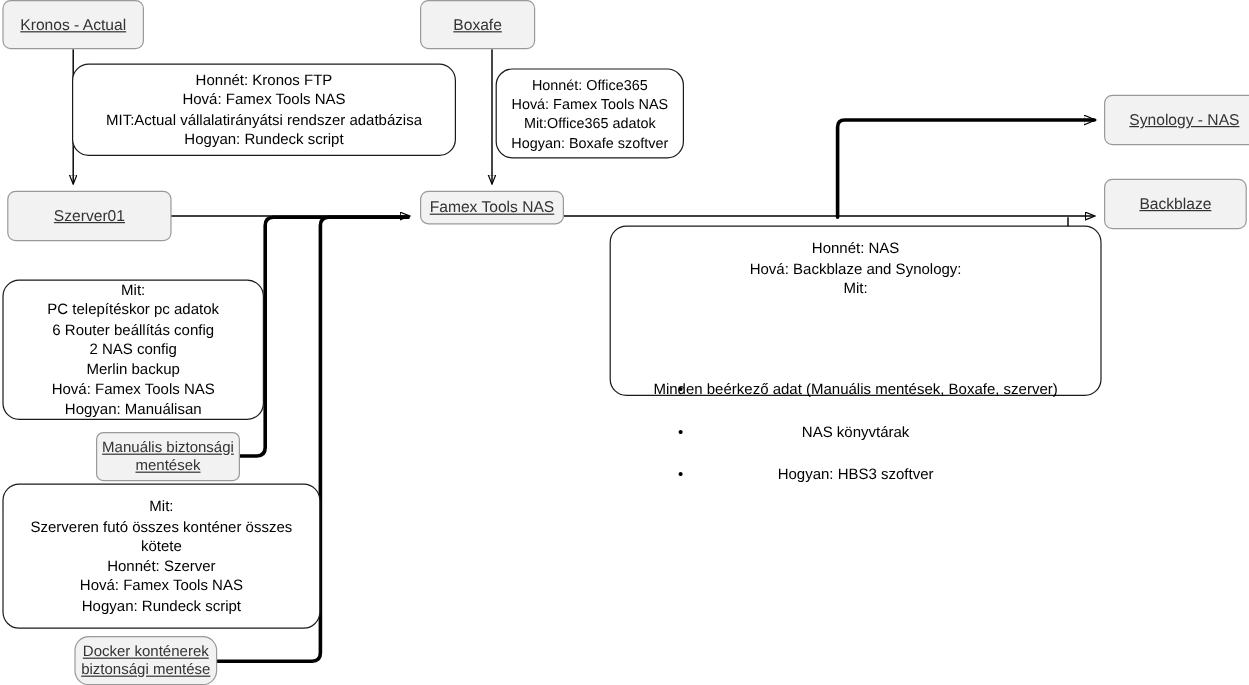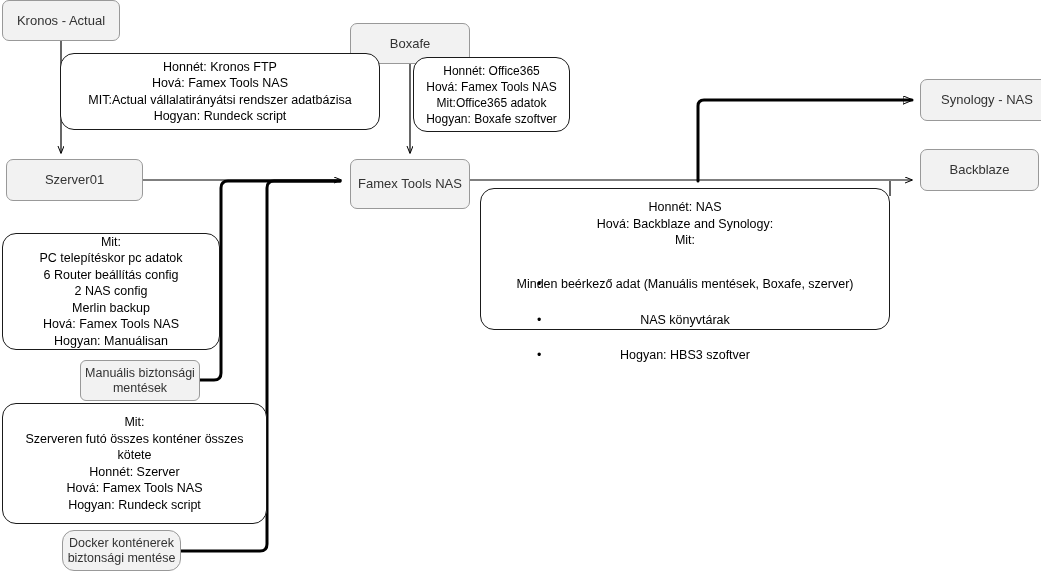--- a/index.html
+++ b/index.html
@@ -25,20 +25,21 @@
     border: 1px solid #999999;
     border-radius: 7px;
     display: flex;
     align-items: center;
     justify-content: center;
     text-align: center;
     color: #333333;
     font-size: 13px;
     line-height: 16px;
     white-space: pre-line;
+    text-decoration: underline;
   }
   .node.small-label {
     font-size: 12.5px;
     line-height: 15px;
     border-radius: 6px;
   }
   
   .note {
     position: absolute;
     box-sizing: border-box;
@@ -119,29 +120,29 @@
 
     <path class="w-thick" d="M181,551 L260,551 Q267,551 267,544 L267,188 Q267,181 274,181 L340,181"></path>
 
     <path class="w-thin" d="M890,181 Q890,190 890,196"></path>
   </svg>
 
   <div class="node" style="left:2px; top:0px; width:118px; height:41px;">
     <span>Kronos - Actual</span>
   </div>
 
-  <div class="node" style="left:350px; top:0px; width:120px; height:41px;margin-top:23px;">
+  <div class="node" style="left:350px; top:0px; width:96px; height:41px;">
     <span>Boxafe</span>
   </div>
 
   <div class="node" style="left:6px; top:159px; width:137px; height:42px;text-align:center;">
     <span>Szerver01</span>
   </div>
 
-  <div class="node" style="left:350px; top:159px; width:120px; height:50px;">
+  <div class="node" style="left:350px; top:159px; width:120px; height:28px;">
     <span>Famex Tools NAS</span>
   </div>
 
   <div class="node" style="left:920px; top:79px; width:134px; height:42px;">
     <span>Synology - NAS</span>
   </div>
 
   <div class="node" style="left:920px; top:149px; width:119px; height:42px;">
     <span>Backblaze</span>
   </div>
@@ -161,21 +162,21 @@
 Hogyan: Rundeck script</span>
   </div>
 
   <div class="note" style="left:413px; top:57px; width:157px; height:75px; font-size:12px; line-height:16px;">
     <span class="note-lines">Honnét: Office365
 Hová: Famex Tools NAS
 Mit:Office365 adatok
 Hogyan: Boxafe szoftver</span>
   </div>
 
-  <div class="note" style="left:480px; top:188px; width:410px; height:142px; justify-content:flex-start; padding-top:10px;">
+  <div class="note" style="left:508px; top:188px; width:410px; height:142px; justify-content:flex-start; padding-top:10px;gap:40px;">
     <span class="note-lines">Honnét: NAS
 Hová: Backblaze and Synology:
 Mit:</span>
     <ul class="bullets">
       <li>Minden beérkező adat (Manuális mentések, Boxafe, szerver)</li>
       <li>NAS könyvtárak</li>
       <li>Hogyan: HBS3 szoftver</li>
     </ul>
   </div>
 

